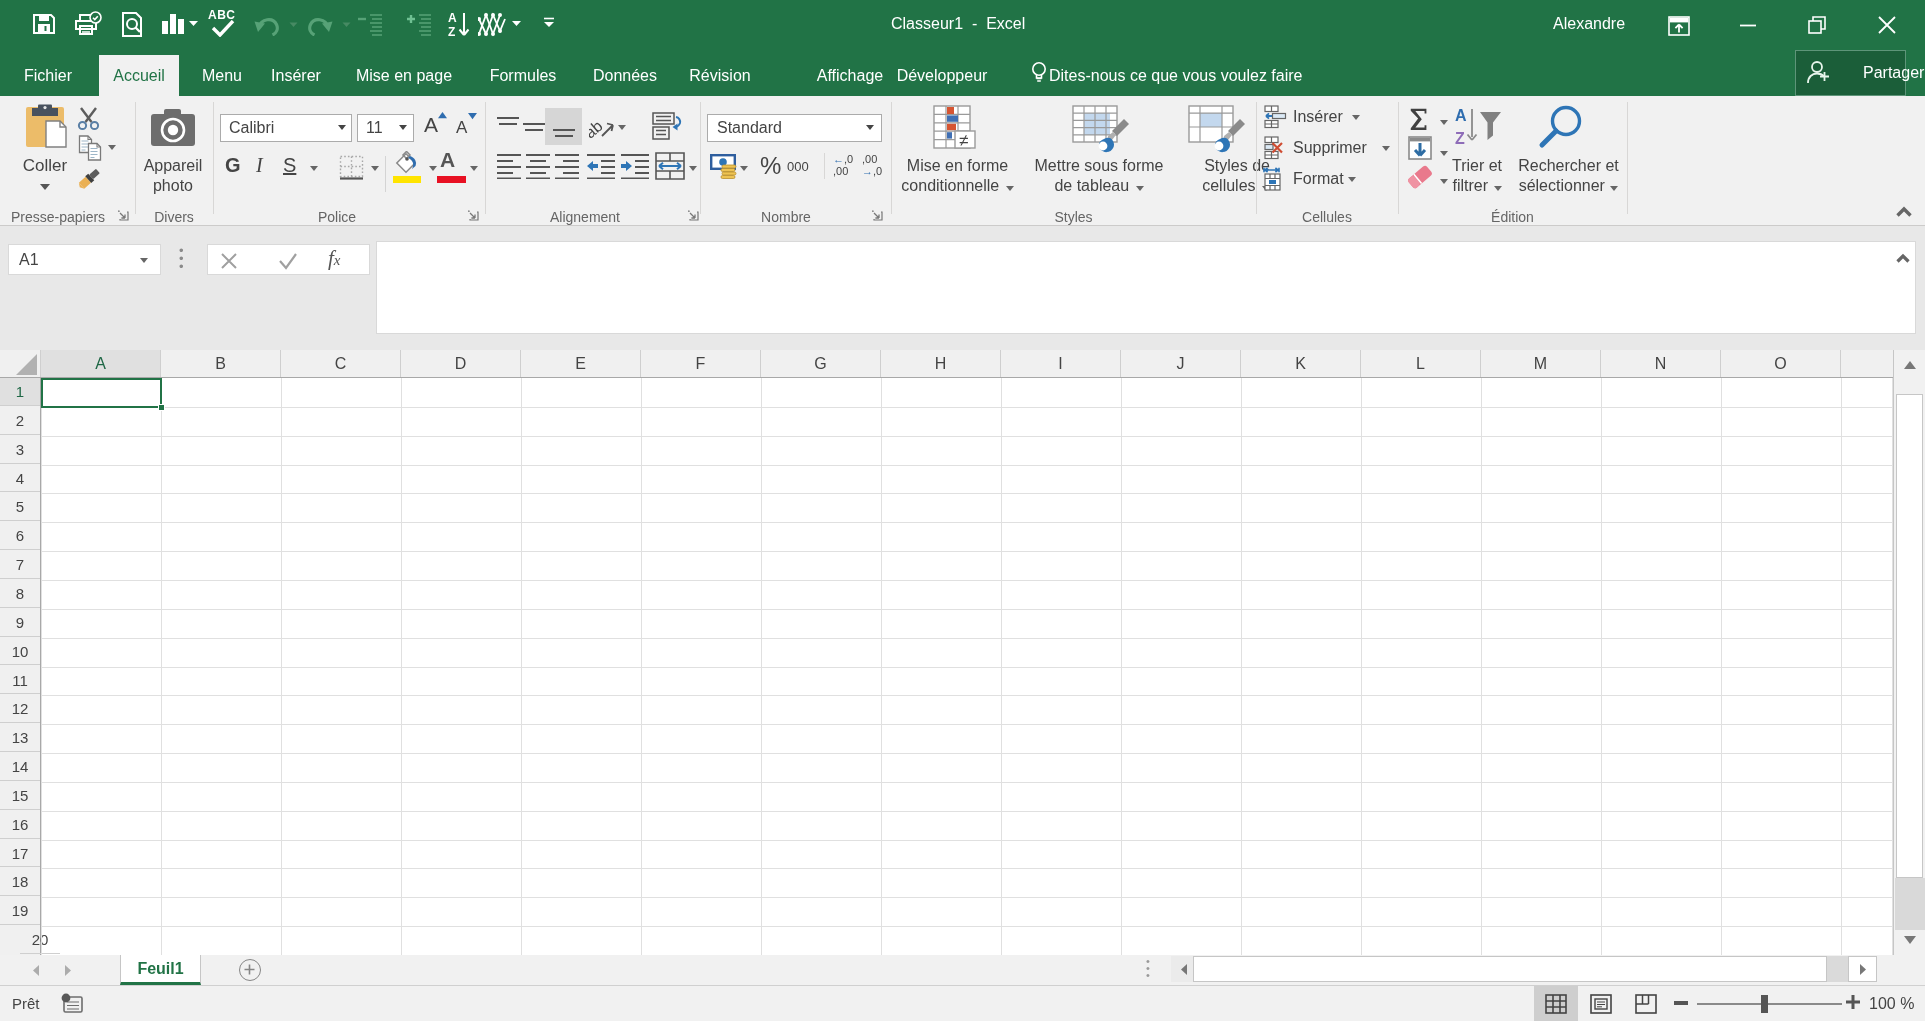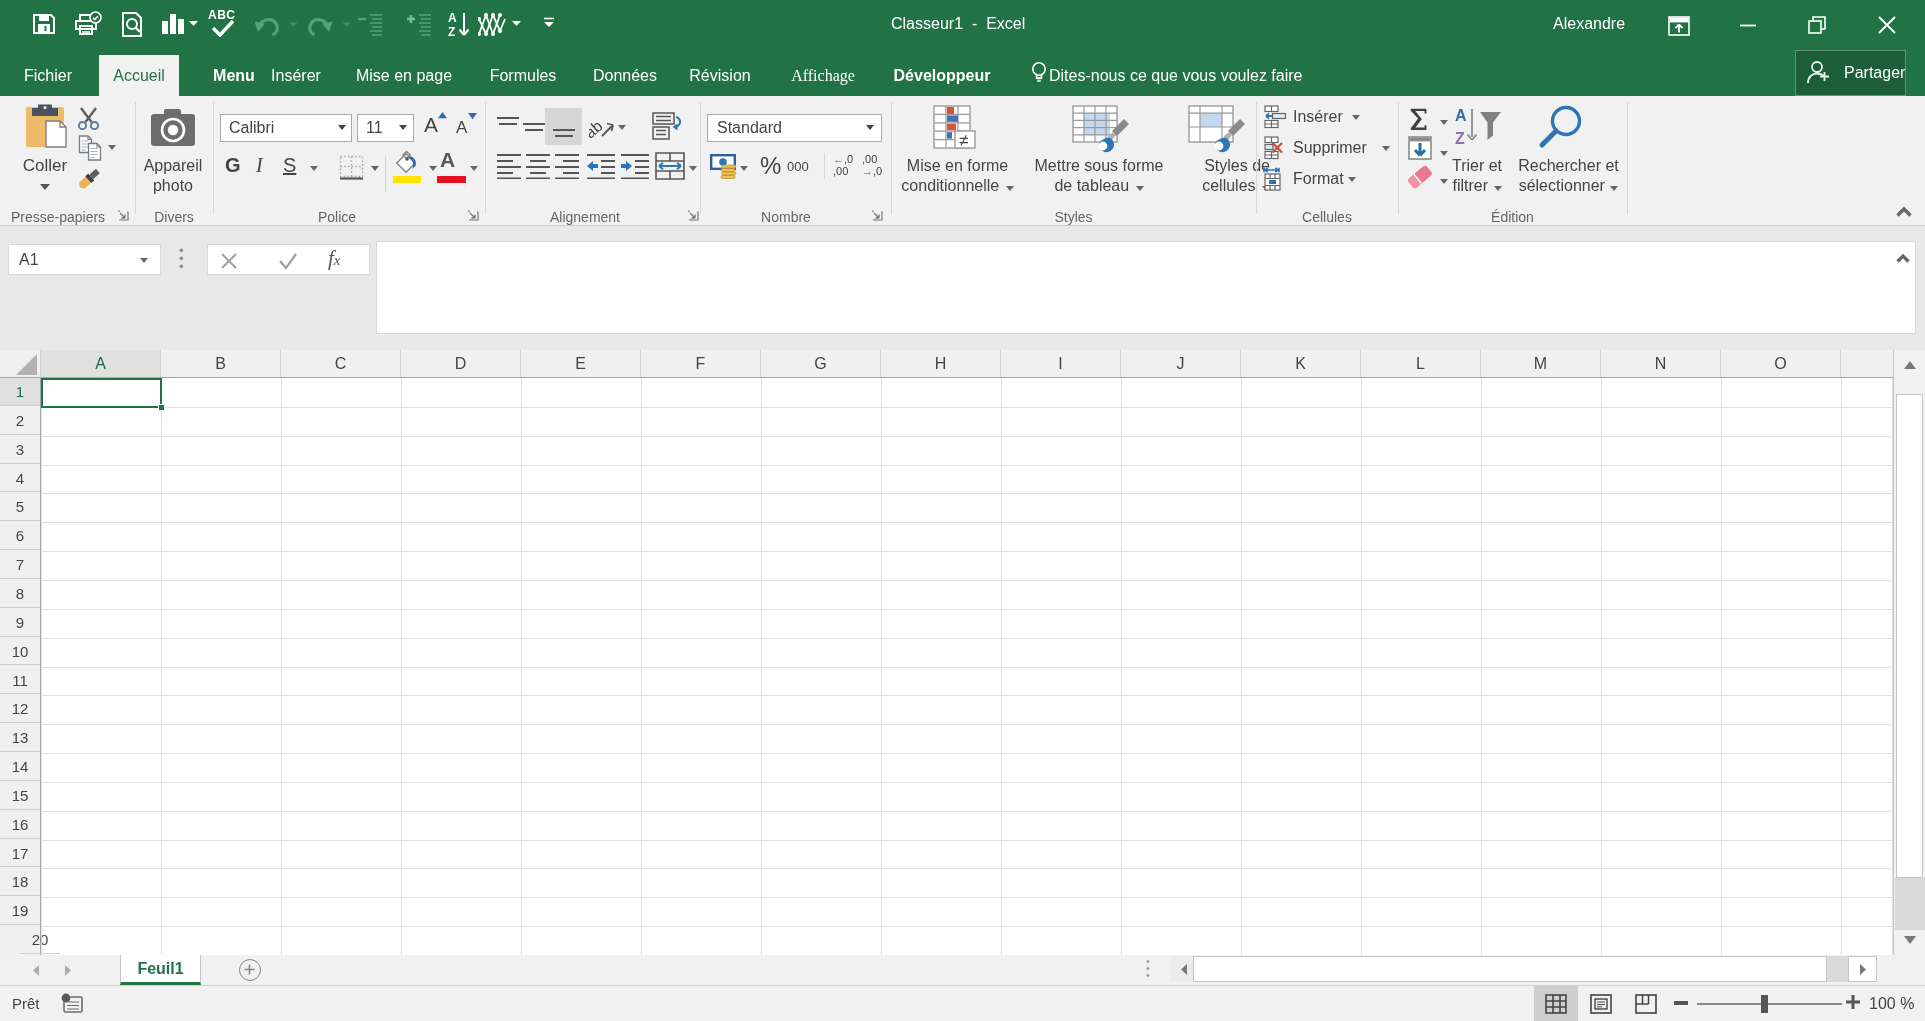--- a/index.html
+++ b/index.html
@@ -167,41 +167,41 @@
       <path d="M7 7 v-4 h12 v12 h-4" fill="none" stroke="#fff" stroke-width="1.6"></path>
     </svg>
 
     <svg class="winbtn" style="left:1876px; top:14px" width="22" height="22" viewBox="0 0 22 22">
         <path d="M3 3 L19 19 M19 3 L3 19" stroke="#fff" stroke-width="1.8"></path>
       </svg>
   </div>
   <div id="tabrow">
     <div class="tab" style="left:22px; width:52px;">Fichier</div>
     <div class="tab" id="tab-accueil" style="left:99px; width:80px;">Accueil</div>
-    <div class="tab" style="left:210px; width:48px;font-weight:bold;">Menu</div>
+    <div class="tab" style="left:198px; width:48px;">Menu</div>
     <div class="tab" style="left:268px; width:56px;">Insérer</div>
     <div class="tab" style="left:350px; width:108px;">Mise en page</div>
     <div class="tab" style="left:484px; width:78px;">Formules</div>
     <div class="tab" style="left:590px; width:70px;">Données</div>
     <div class="tab" style="left:688px; width:64px;">Révision</div>
-    <div class="tab" style="left:785px; width:76px;font-family:Liberation Serif, serif;">Affichage</div>
-    <div class="tab" style="left:890px; width:104px;font-weight:bold;">Développeur</div>
+    <div class="tab" style="left:812px; width:76px;">Affichage</div>
+    <div class="tab" style="left:890px; width:104px;">Développeur</div>
     <svg style="position:absolute; left:1029px; top:5px" width="20" height="24" viewBox="0 0 20 24">
       <circle cx="10" cy="9" r="6.2" fill="none" stroke="#fff" stroke-width="1.6"></circle>
       <path d="M7.5 15 v3 h5 v-3" fill="none" stroke="#fff" stroke-width="1.6"></path>
       <path d="M7.5 18.5 h5 M8.2 21 h3.6" stroke="#fff" stroke-width="1.4"></path>
     </svg>
     <div id="tellme">Dites-nous ce que vous voulez faire</div>
     <div id="partager">
       <svg style="position:absolute; left:9px; top:8px" width="26" height="25" viewBox="0 0 26 25">
         <circle cx="12" cy="8" r="5" fill="none" stroke="#e8f5ec" stroke-width="1.8"></circle>
         <path d="M3 24 c0-6 4-9.5 9-9.5 c3 0 5.5 1.2 7 3" fill="none" stroke="#e8f5ec" stroke-width="1.8"></path>
         <path d="M19.5 13 v9 M15 17.5 h9" stroke="#e8f5ec" stroke-width="1.8"></path>
       </svg>
-      <span style="margin-left:48px">Partager</span>
+      <span style="margin-left:67px">Partager</span>
     </div>
   </div>
   <div id="ribbon">
 
     <svg class="abs" style="left:24px; top:8px" width="46" height="44" viewBox="0 0 46 44">
       <rect x="2" y="3" width="38" height="40" rx="2" fill="#ecbc69"></rect>
       <rect x="8" y="4" width="26" height="8" fill="#49525e"></rect>
       <rect x="14" y="0.5" width="14" height="6" rx="1" fill="#49525e"></rect>
       <circle cx="21" cy="3.6" r="1.6" fill="#e6e6e6"></circle>
       <path d="M22 17 h14 l6 6 v20 h-20 z" fill="#fff" stroke="#808080" stroke-width="1.4"></path>

